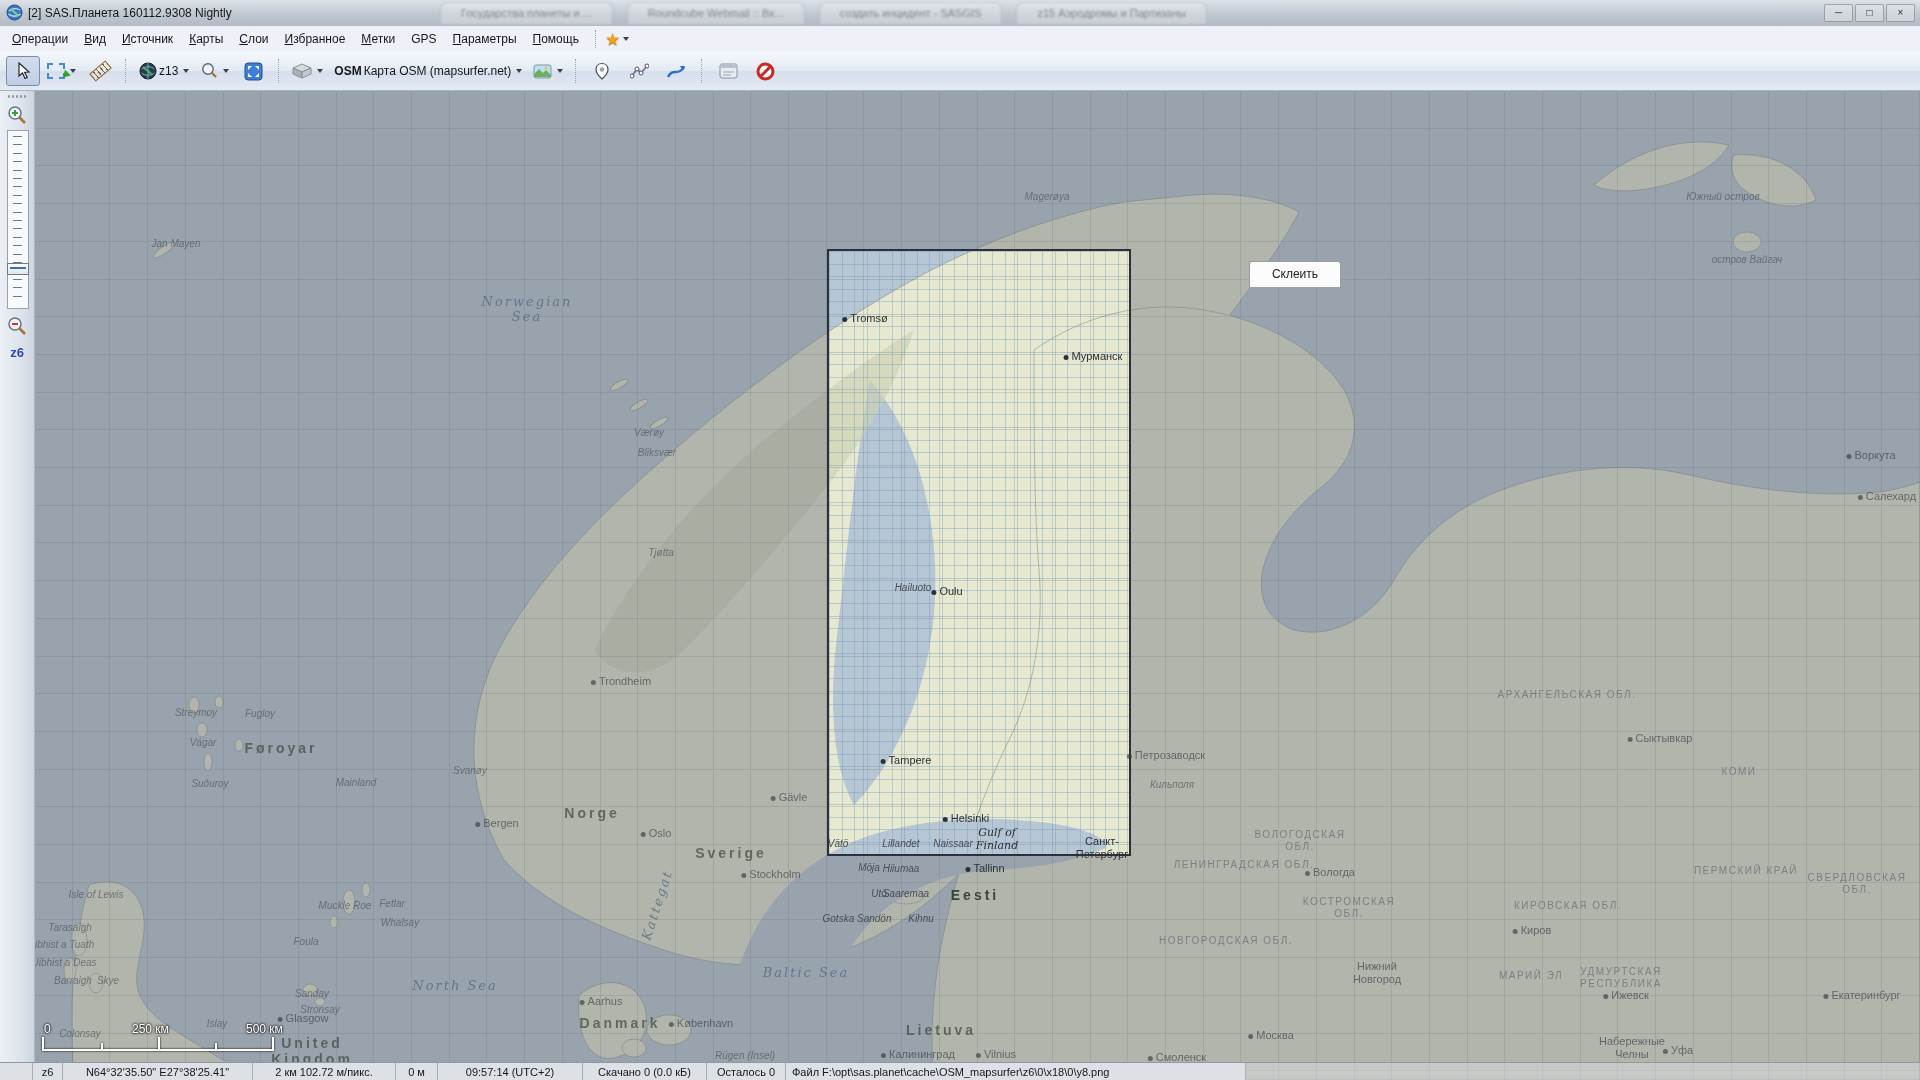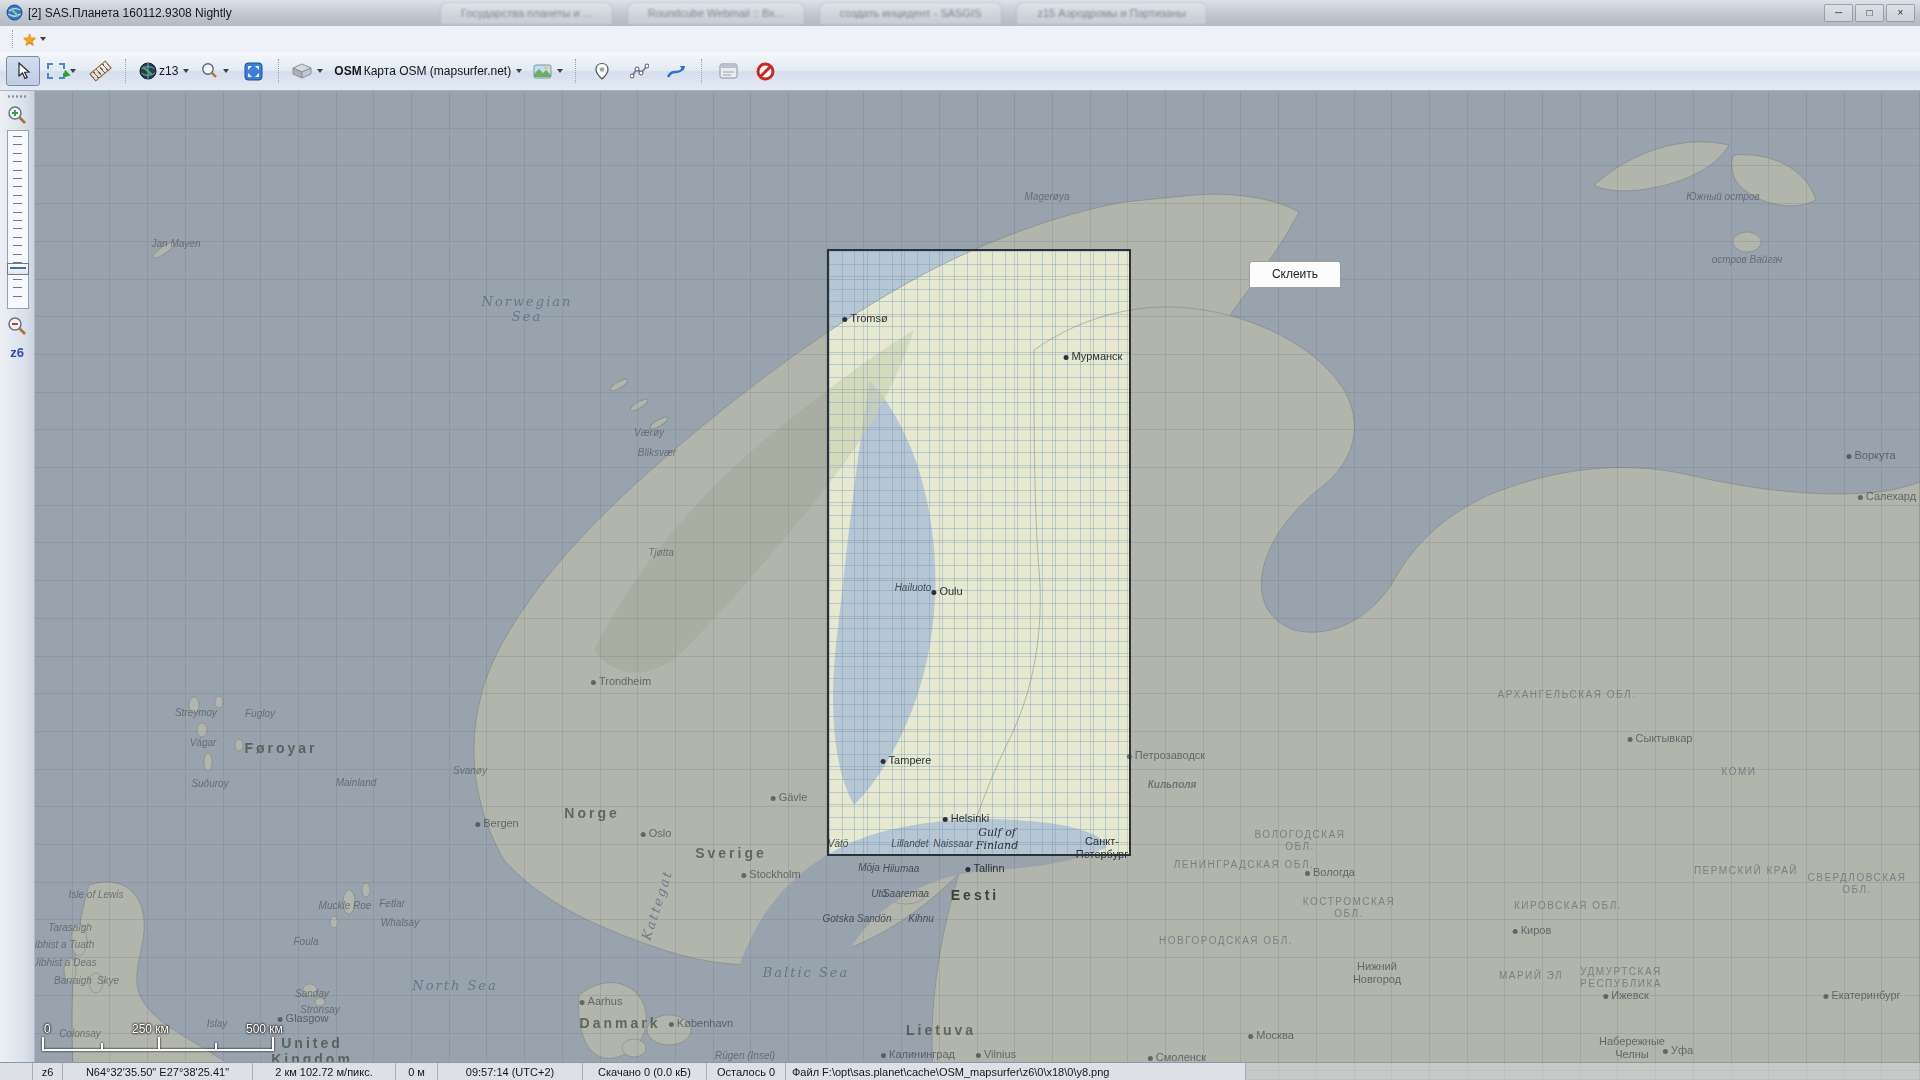--- a/index.html
+++ b/index.html
@@ -208,20 +208,32 @@
         <div class="bg-tab">z15 Аэродромы и Партизаны</div>
       </div>
     <div class="win-controls">
       <span class="wc">─</span>
       <span class="wc">□</span>
       <span class="wc">×</span>
     </div>
   </div>
 
   <div class="menubar">
+    <div id="menubarItems" style="display:flex">
+        <div class="menu-item"><u>О</u>перации</div>
+        <div class="menu-item"><u>В</u>ид</div>
+        <div class="menu-item"><u>И</u>сточник</div>
+        <div class="menu-item"><u>К</u>арты</div>
+        <div class="menu-item"><u>С</u>лои</div>
+        <div class="menu-item"><u>И</u>збранное</div>
+        <div class="menu-item"><u>М</u>етки</div>
+        <div class="menu-item">GPS</div>
+        <div class="menu-item"><u>П</u>араметры</div>
+        <div class="menu-item"><u>П</u>омощь</div>
+      </div>
     <span class="menu-sep"></span>
     <span class="star">★</span>
     <span class="caret"></span>
   </div>
 
   <div class="toolbar">
     <div class="tbtn pressed">
       <svg width="16" height="18">
           <path d="M4 1 L4 14 L7.5 11 L10 16.5 L12.2 15.4 L9.6 10.2 L14 10 Z" fill="#fff" stroke="#23262b" stroke-width="1.2"></path>
         </svg>
@@ -459,31 +471,31 @@
         <span class="ml isl" style="left: 286px; top: 919px;">Stronsay</span>
         <span class="ml isl" style="left: 62px; top: 804px;">Isle of Lewis</span>
         <span class="ml isl" style="left: 36px; top: 837px;">Tarasaigh</span>
         <span class="ml isl" style="left: 27px; top: 854px;">Uibhist a Tuath</span>
         <span class="ml isl" style="left: 30px; top: 872px;">Uibhist a Deas</span>
         <span class="ml isl" style="left: 39px; top: 890px;">Barraigh</span>
         <span class="ml isl" style="left: 74px; top: 890px;">Skye</span>
         <span class="ml isl" style="left: 46px; top: 943px;">Colonsay</span>
         <span class="ml isl" style="left: 183px; top: 933px;">Islay</span>
         <span class="ml isl b" style="left: 804px; top: 753px;">Vätö</span>
-        <span class="ml isl b" style="left: 867px; top: 753px; margin-left: 9px;">Lillandet</span>
+        <span class="ml isl b" style="left: 867px; top: 753px;">Lillandet</span>
         <span class="ml isl b" style="left: 919px; top: 753px;">Naissaar</span>
         <span class="ml isl b" style="left: 835px; top: 777px;">Möja</span>
         <span class="ml isl b" style="left: 867px; top: 778px;">Hiiumaa</span>
         <span class="ml isl b" style="left: 845px; top: 803px;">Utö</span>
         <span class="ml isl b" style="left: 872px; top: 803px;">Saaremaa</span>
         <span class="ml isl b" style="left: 823px; top: 828px;">Gotska Sandön</span>
         <span class="ml isl b" style="left: 887px; top: 828px;">Kihnu</span>
         <span class="ml isl b" style="left: 879px; top: 497px;">Hailuoto</span>
         <span class="ml isl" style="left: 711px; top: 965px;">Rügen (Insel)</span>
-        <span class="ml isl" style="left: 1138px; top: 694px; font-weight: bold;">Кильполя</span>
+        <span class="ml isl" style="left: 1138px; top: 694px;">Кильполя</span>
         <span class="ml isl" style="left: 1689px; top: 106px;">Южный остров</span>
         <span class="ml isl" style="left: 1713px; top: 169px;">остров Вайгач</span>
         <span class="ml region" style="left: 1533px; top: 604px;">АРХАНГЕЛЬСКАЯ ОБЛ.</span>
         <span class="ml region" style="left: 1705px; top: 681px;">КОМИ</span>
         <span class="ml region pre" style="left: 1266px; top: 750px;">ВОЛОГОДСКАЯ
 ОБЛ.</span>
         <span class="ml region pre" style="left: 1315px; top: 817px;">КОСТРОМСКАЯ
 ОБЛ.</span>
         <span class="ml region" style="left: 1534px; top: 815px;">КИРОВСКАЯ ОБЛ.</span>
         <span class="ml region" style="left: 1712px; top: 780px;">ПЕРМСКИЙ КРАЙ</span>

